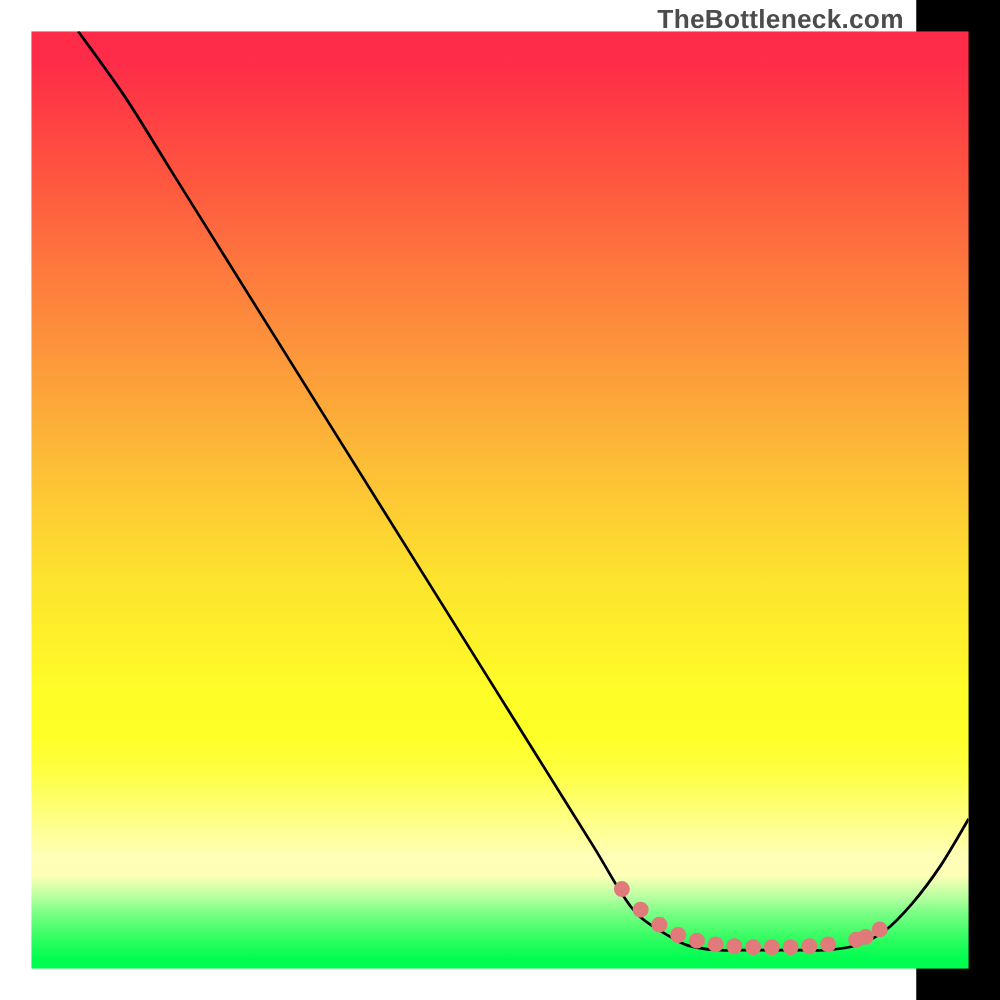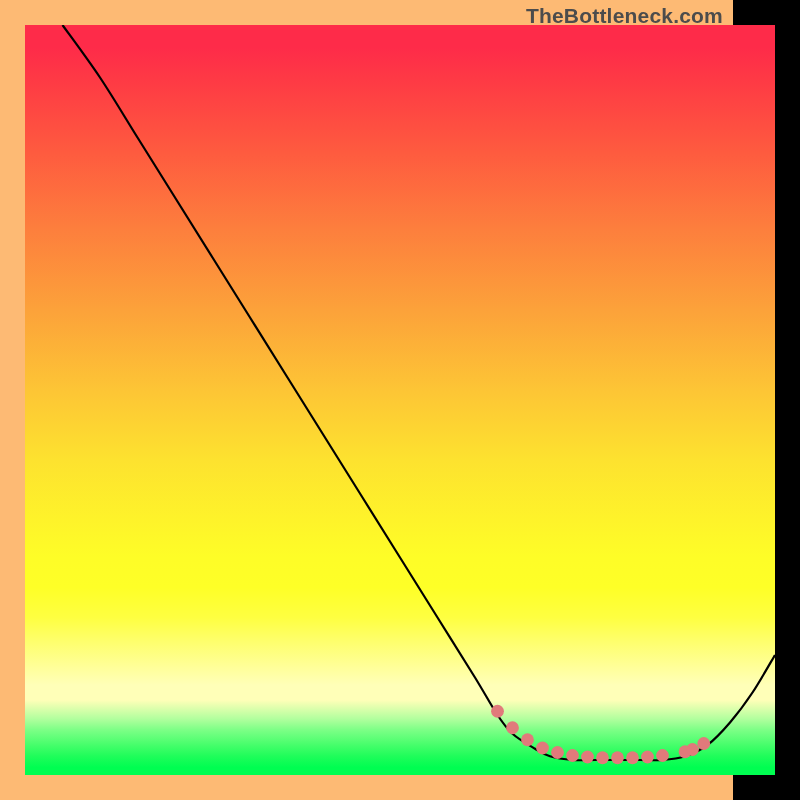--- a/index.html
+++ b/index.html
@@ -7,21 +7,21 @@
     padding: 0;
     width: 800px;
     height: 800px;
     background: #000000;
     overflow: hidden;
   }
   .outer {
     width: 733px;
     height: 800px;
     position: relative;
-    background: #fdba74;
+    background: #ffffff;
   }
   .watermark {
     position: absolute;
     top: 4px;
     right: 10px;
     font-family: Arial, Helvetica, sans-serif;
     font-size: 21px;
     font-weight: bold;
     color: #4c4c4c;
     letter-spacing: 0.2px;

